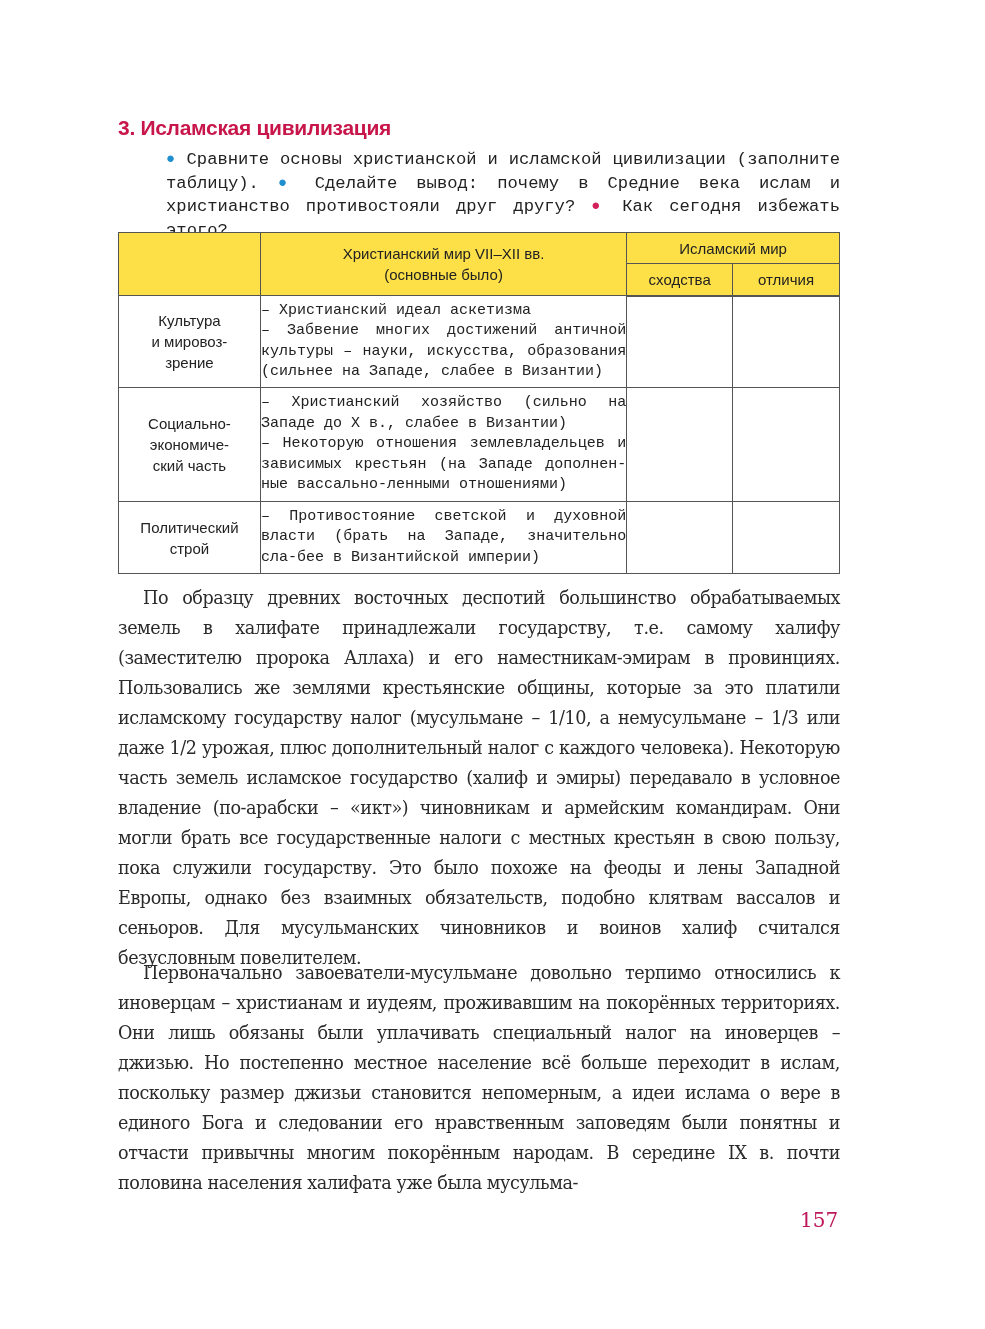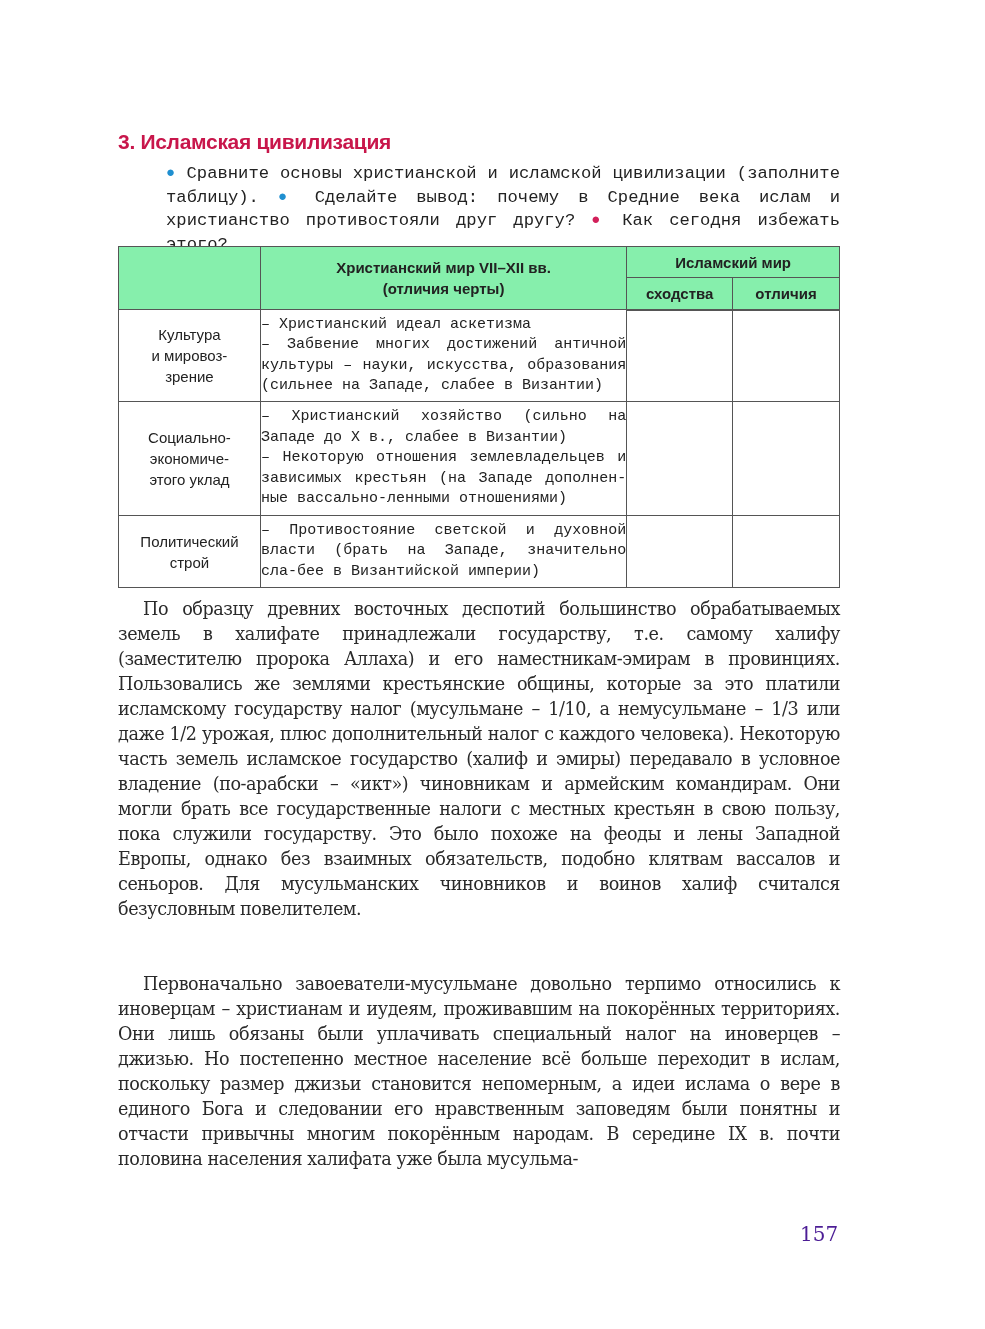--- a/index.html
+++ b/index.html
@@ -1,17 +1,17 @@
 <!DOCTYPE html>
 <html><head>
 <meta charset="utf-8">
 <style>
   html, body { margin:0; padding:0; background:#ffffff; }
   body { width:985px; height:1329px; position:relative; overflow:hidden; }
-  .page { position:absolute; left:0; top:16px; width:985px; height:957px; }
+  .page { position:absolute; left:0; top:2px; width:985px; height:957px; }
   .section-title {
     position:absolute; left:118px; top:114px;
     font-family:"Liberation Sans", sans-serif; font-weight:bold;
     font-size:21px; color:#c8164b; letter-spacing:-0.3px;
   }
   .task {
     position:absolute; left:166px; top:146px; width:674px;
     font-family:Liberation Mono, monospace; font-size:17.2px;
     line-height:23.5px; color:#222; text-align:justify;
   }
@@ -20,46 +20,46 @@
   .b-red { color:#d2205a; }
 
   table.cmp {
     position:absolute; left:118px; top:230px; width:722px;
     border-collapse:collapse;
     font-family:"Liberation Sans", sans-serif; font-size:15px; color:#222;
   }
   table.cmp td, table.cmp th {
     border:1px solid #555; padding:0; vertical-align:middle; font-weight:normal;
   }
-  table.cmp th { background:#86efac; text-align:center;font-weight:bold; }
+  table.cmp th { background:#fde047; text-align:center; }
   .h-main { height:62px; line-height:21px; }
   .h-isl { height:30px;margin-top:42px; }
   .h-sub { height:30px; }
   .row-label { text-align:center; line-height:21px; padding:0 4px; }
   .row-text { text-align:justify; line-height:20.5px; padding:4px 12px 4px 12px;font-family:Liberation Mono, monospace; }
   .row-text div { text-align:justify; }
   .empty { }
   tr.r1 { height:92px;margin-left:12px; }
   tr.r2 { height:114px; }
   tr.r3 { height:72px; }
   thead tr.hdr2 th { border-bottom:2.5px double #555; }
   table.cmp { border:1.5px solid #444; }
 
   .body-text {
     position:absolute; left:118px; width:722px;
     font-family:"DejaVu Serif", serif; font-size:17.6px;
-    line-height:25px; color:#2a2a2a; text-align:justify;
+    line-height:30px; color:#2a2a2a; text-align:justify;
     letter-spacing:-0.45px;
   }
   .p1 { top:581px; }
   .p2 { top:956px; }
   .body-text p { margin:0; text-indent:25px; }
   .page-number {
     position:absolute; left:800px; top:1206px;
-    font-family:"DejaVu Serif", serif; font-size:20px; color:#4c1d95;
+    font-family:"DejaVu Serif", serif; font-size:20px; color:#be185d;
   }
 </style>
 </head>
 <body>
 
 <div class="page">
 
   <div class="section-title">3. Исламская цивилизация</div>
 
   <div class="task">
@@ -76,21 +76,21 @@
       <col style="width:142px">
       <col style="width:367px">
       <col style="width:106px">
       <col style="width:107px">
     </colgroup>
     <thead>
       <tr class="hdr1">
         <th rowspan="2"></th>
         <th rowspan="2" class="h-main">
           <div>Христианский мир VII–XII вв.</div>
-          <div>(отличия черты)</div>
+          <div>(основные было)</div>
         </th>
         <th colspan="2" class="h-isl">Исламский мир</th>
       </tr>
       <tr class="hdr2">
         <th class="h-sub">сходства</th>
         <th class="h-sub">отличия</th>
       </tr>
     </thead>
     <tbody>
       <tr class="r1">
@@ -103,21 +103,21 @@
           <div>– Христианский идеал аскетизма</div>
           <div>– Забвение многих достижений античной культуры – науки, искусства, образования (сильнее на Западе, слабее в Византии)</div>
         </td>
         <td class="empty"></td>
         <td class="empty"></td>
       </tr>
       <tr class="r2">
         <td class="row-label">
           <div>Социально-</div>
           <div>экономиче-</div>
-          <div>этого уклад</div>
+          <div>ский часть</div>
         </td>
         <td class="row-text">
           <div>– Христианский хозяйство (сильно на Западе до X в., слабее в Византии)</div>
           <div>– Некоторую отношения землевладельцев и зависимых крестьян (на Западе дополнен-ные вассально-ленными отношениями)</div>
         </td>
         <td class="empty"></td>
         <td class="empty"></td>
       </tr>
       <tr class="r3">
         <td class="row-label">

